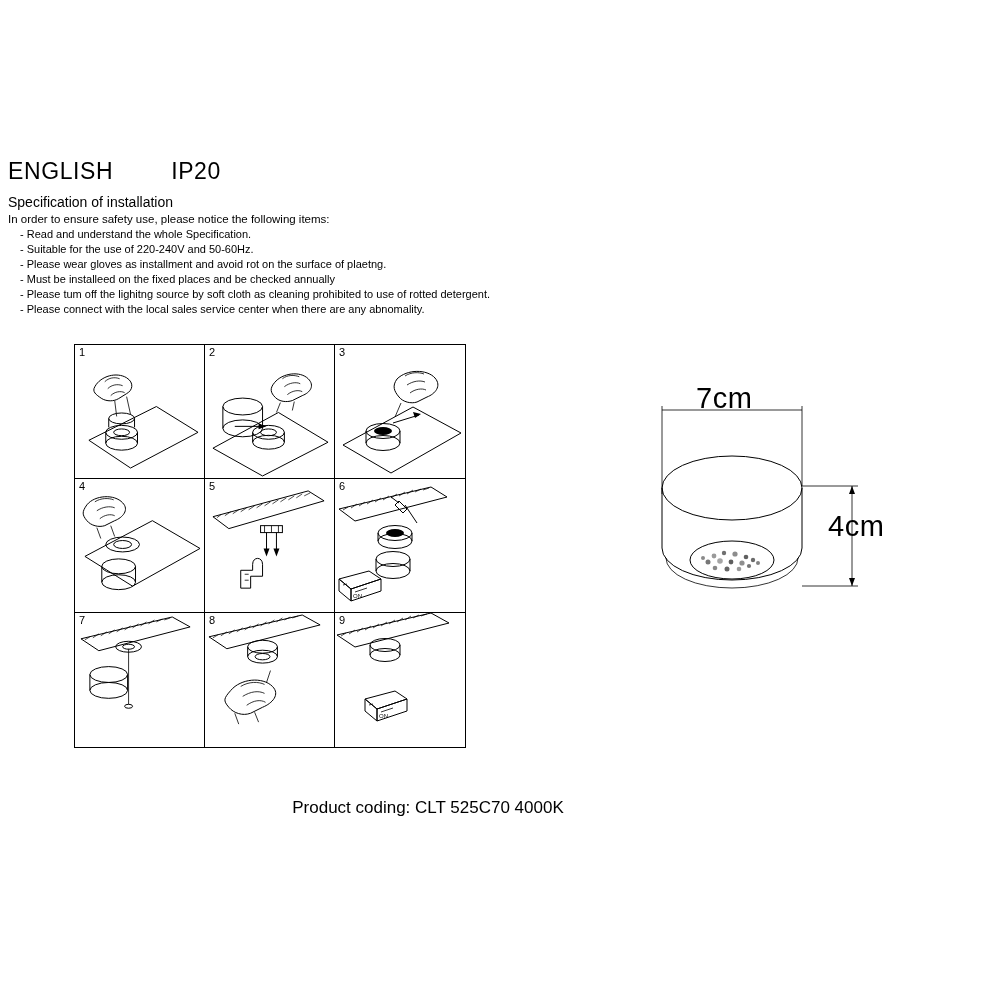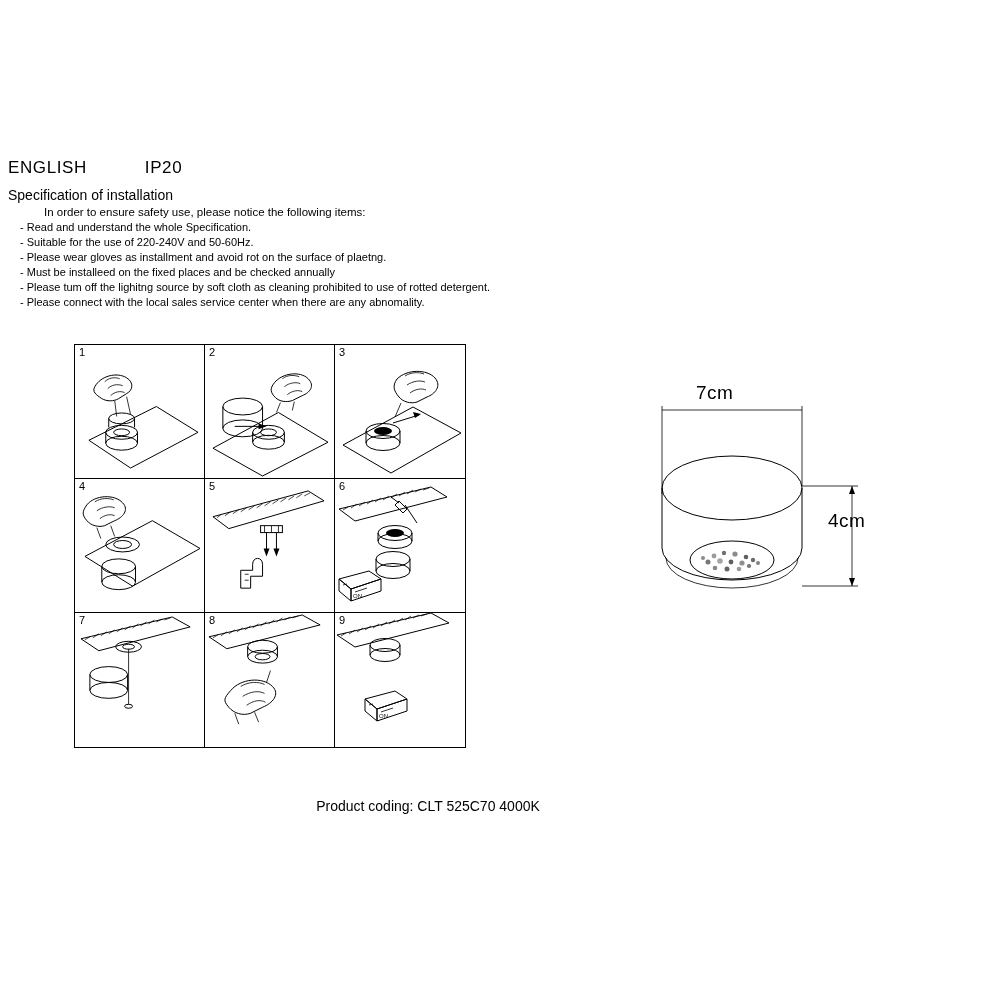--- a/index.html
+++ b/index.html
@@ -17,37 +17,36 @@
   }
 
   
   #header {
     position: absolute;
     left: 8px;
     top: 158px;
     width: 620px;
   }
   #lang-row {
-    font-size: 17px;
+    font-size: 23px;
     letter-spacing: 0.6px;
     display: flex;
     align-items: flex-start;
   }
   #lang-label { }
   #ip-label {
     margin-left: 58px;
   }
   #spec-title {
     font-size: 14px;
     margin-top: 9px;
   }
   #spec-intro {
     font-size: 11.5px;
     margin-top: 3px;
-    margin-left: 36px;
   }
   .spec-item {
     font-size: 11px;
     margin-top: 3px;
     margin-left: 12px;
   }
 
   
   #steps {
     position: absolute;
@@ -85,41 +84,41 @@
   
   #dimension {
     position: absolute;
     left: 630px;
     top: 390px;
     width: 290px;
     height: 240px;
   }
   .dim-label {
     position: absolute;
-    font-size: 19px;
+    font-size: 29px;
     letter-spacing: 0.5px;
   }
   #dim-w-label {
     left: 66px;
     top: -8px;
   }
   #dim-h-label {
     left: 198px;
     top: 120px;
     text-align: center;
   }
 
   
   #product-coding {
     position: absolute;
     left: 0;
     top: 798px;
     width: 856px;
     text-align: center;
-    font-size: 14px;
+    font-size: 17px;
   }
 
   svg { display: block; }
   .stroke { fill: none; stroke: #000; stroke-width: 1; }
   .stroke-thin { fill: none; stroke: #000; stroke-width: 0.8; }
   .fill-black { fill: #000; stroke: none; }
   .hatch { stroke: #000; stroke-width: 0.7; }
 </style>
 </head>
 <body>

